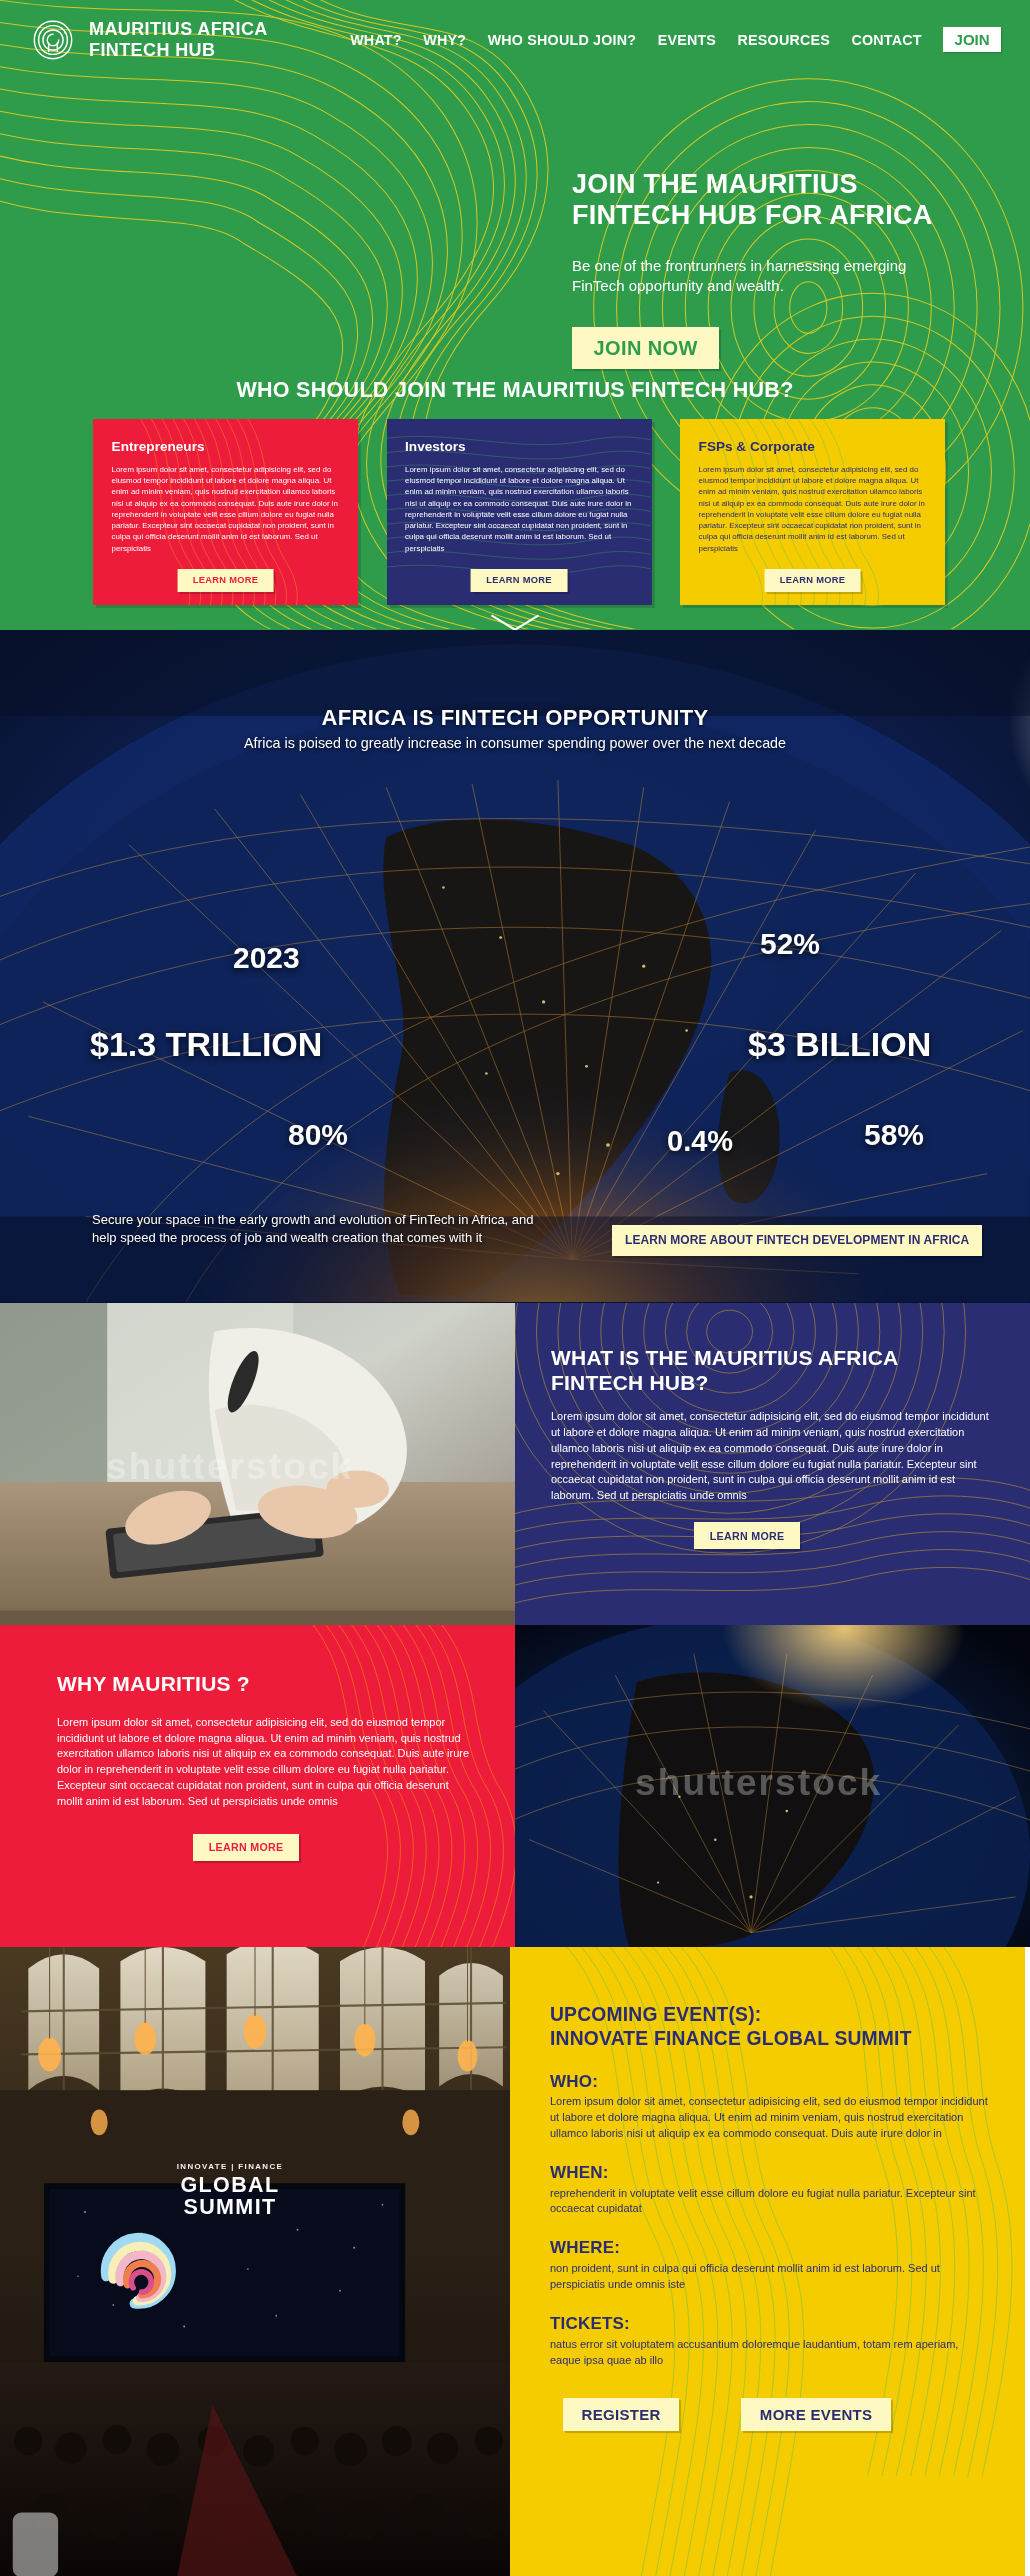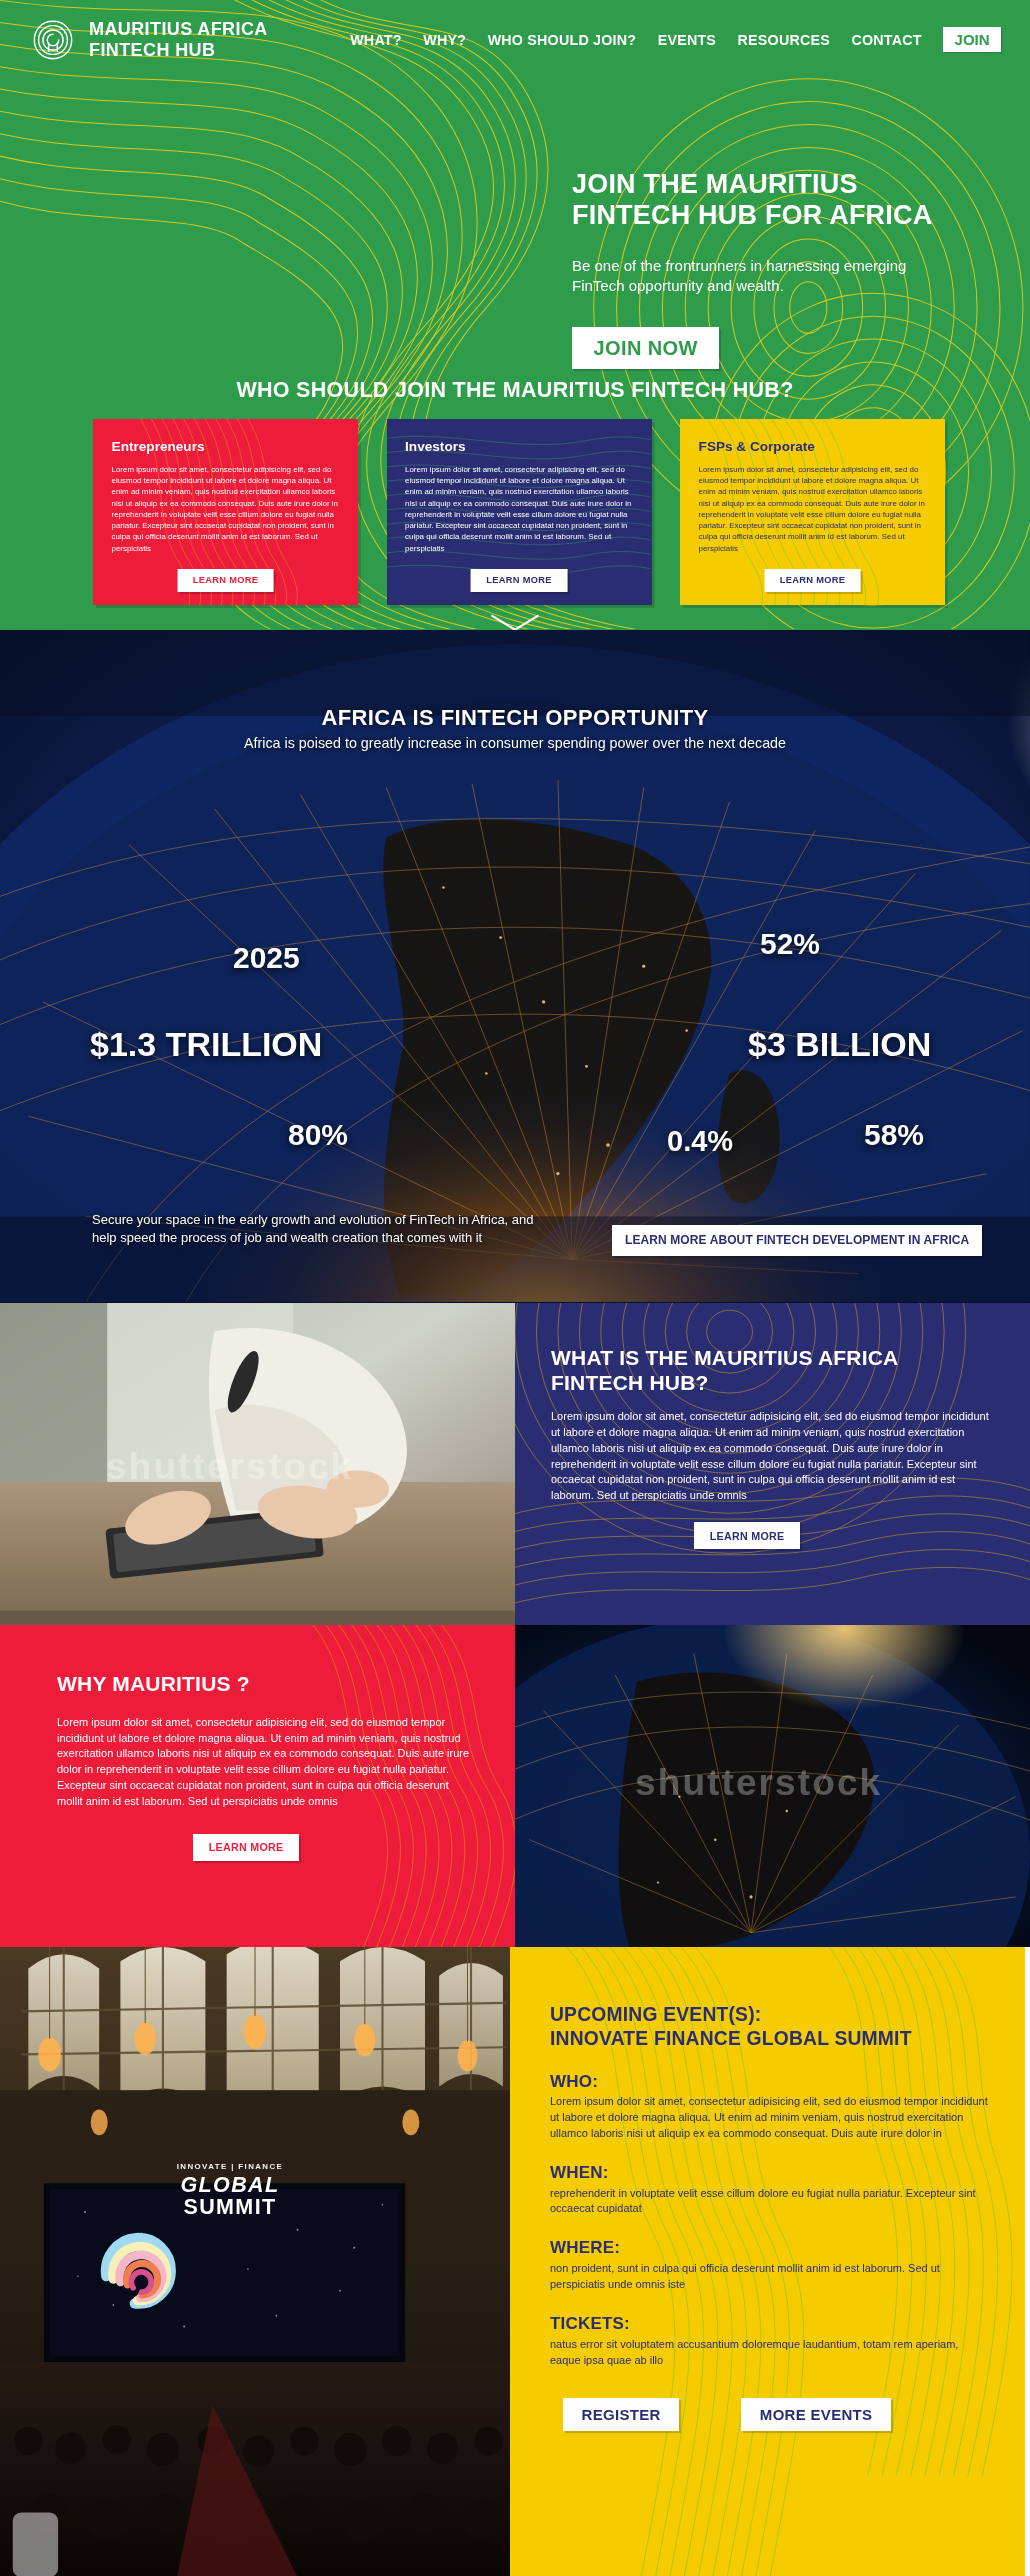--- a/index.html
+++ b/index.html
@@ -4,21 +4,21 @@
 <title>Mauritius Africa FinTech Hub</title>
 <style>
   * { margin:0; padding:0; box-sizing:border-box; }
   html,body { width:1030px; }
   body {
     font-family:"Liberation Sans", sans-serif;
     background:#ffffff;
     width:1030px; height:2576px; overflow:hidden; position:relative;
   }
   .btn {
-    display:inline-block; background:#ffffff; text-align:center;
+    display:inline-block; background:#fef9c3; text-align:center;
     font-weight:bold; letter-spacing:0.3px; line-height:1.15;
     box-shadow:2.1px 2.1px 0 rgba(0,0,0,.18);
     cursor:pointer; user-select:none;
   }
 
   
   .green-block {
     position:relative; width:1030px; height:630px;
     background:#2f9c4c; overflow:hidden;
   }
@@ -436,21 +436,21 @@
       <rect x="0" y="820" width="1440" height="120" fill="#050c22" opacity=".5"></rect>
     </g>
   </svg>
 </section>
 
 <div class="globe-head">
   <div class="afr-title">AFRICA IS FINTECH OPPORTUNITY</div>
   <div class="afr-sub">Africa is poised to greatly increase in consumer spending power over the next decade</div>
 </div>
 
-<div class="stat" style="left:233px; top:941px; font-size:30px;">2025</div>
+<div class="stat" style="left:233px; top:941px; font-size:30px;">2023</div>
 <div class="stat" style="left:760px; top:927px; font-size:30px;">52%</div>
 <div class="stat" style="left:90px; top:1025px; font-size:34px;">$1.3 TRILLION</div>
 <div class="stat" style="left:748px; top:1025px; font-size:34px;">$3 BILLION</div>
 <div class="stat" style="left:288px; top:1118px; font-size:30px;">80%</div>
 <div class="stat" style="left:667px; top:1125px; font-size:29px;">0.4%</div>
 <div class="stat" style="left:864px; top:1118px; font-size:30px;">58%</div>
 
 <div class="globe-foot">Secure your space in the early growth and evolution of FinTech in Africa, and help speed the process of job and wealth creation that comes with it</div>
 <div class="btn globe-cta">LEARN MORE ABOUT FINTECH DEVELOPMENT IN AFRICA</div>
 
@@ -683,21 +683,21 @@
         <circle cx="600" cy="790" r="26"></circle>
           <circle cx="680" cy="800" r="27"></circle>
       </g>
       <g fill="#dcdcdc" opacity=".55">
         <rect x="18" y="790" width="64" height="90" rx="12"></rect>
       </g>
       <path d="M300 640 L420 880 L250 880 Z" fill="#5c1616" opacity=".6"></path>
     </svg>
     <div style="position:absolute; left:112px; top:215px; width:236px; text-align:center; z-index:4; color:#fff;">
       <div style="font-size:7.9px; letter-spacing:1.4px; font-weight:bold; opacity:.95;">INNOVATE | FINANCE</div>
-      <div style="font-size:21.5px; font-weight:bold; letter-spacing:1.4px; line-height:1.05; margin-top:2.9px;font-style:italic;">GLOBAL</div>
+      <div style="font-size:21.5px; font-weight:bold; letter-spacing:1.4px; line-height:1.05; margin-top:2.9px;">GLOBAL</div>
       <div style="font-size:21.5px; font-weight:bold; letter-spacing:1.4px; line-height:1.05;">SUMMIT</div>
     </div>
   </div>
 
   <div class="events-copy">
     <svg style="position:absolute;inset:0;z-index:1;opacity:.55" viewBox="0 0 720 880" preserveAspectRatio="none">
       <g fill="none" stroke="#3bbd62" stroke-width="1">
         <path d="M60,-20 C 180,90 130,260 200,400 C 260,520 220,680 180,900"></path>
         <path d="M80,-20 C 200,90 150,260 220,400 C 280,520 240,680 200,900"></path>
         <path d="M100,-20 C 220,90 170,260 240,400 C 300,520 260,680 220,900"></path>

